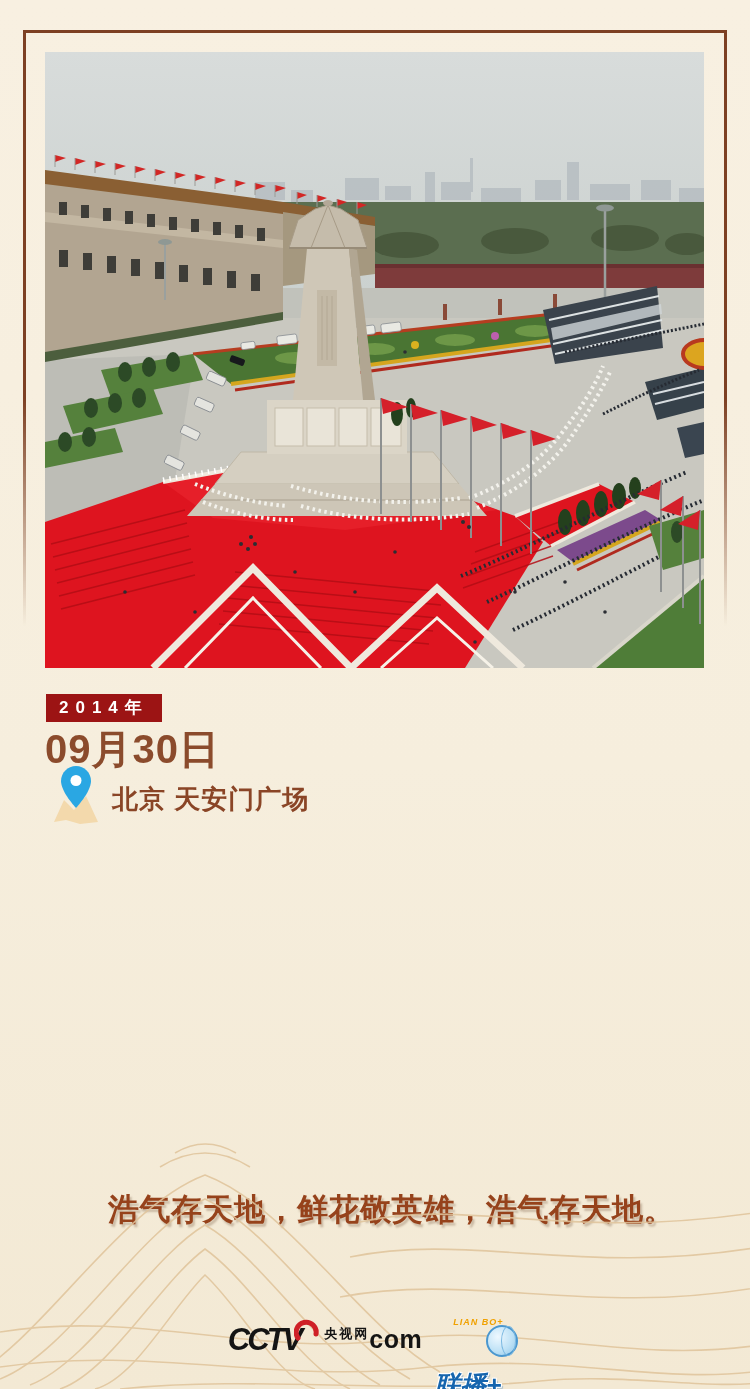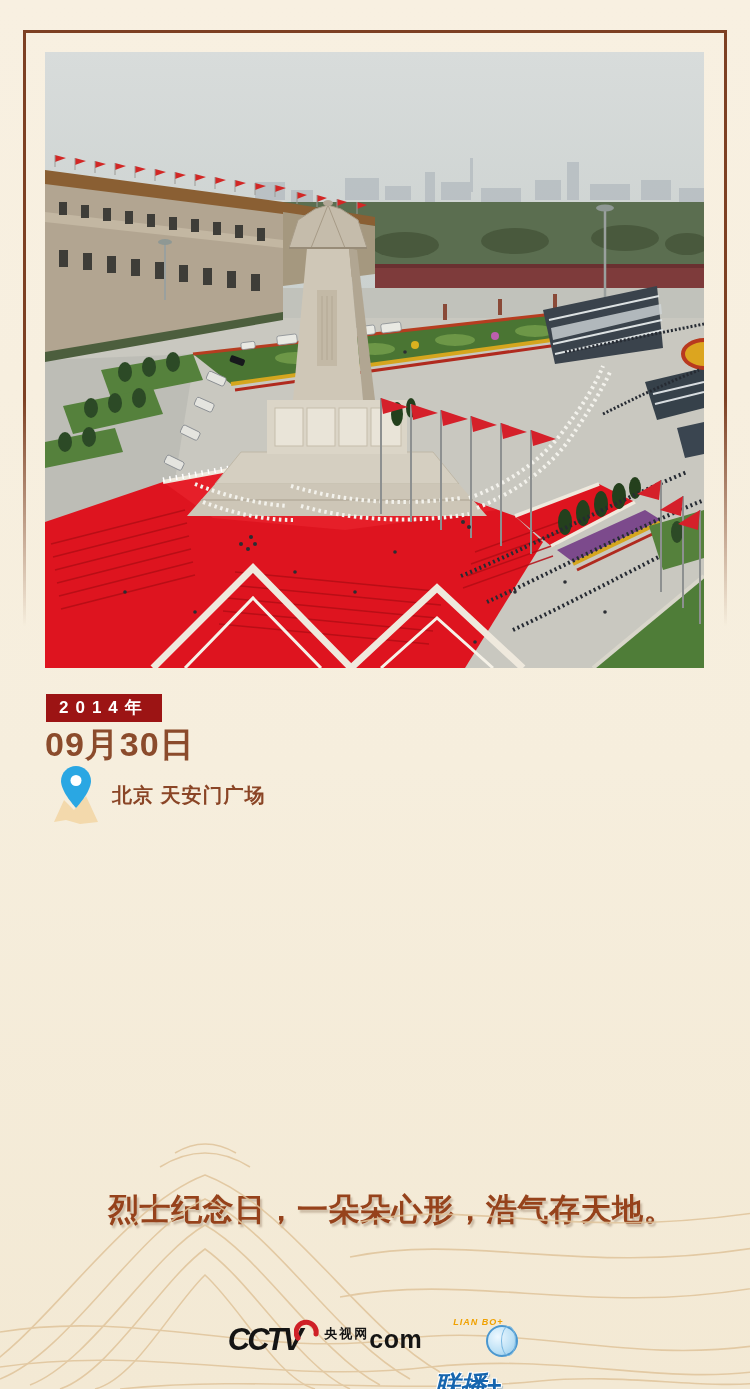--- a/index.html
+++ b/index.html
@@ -19,27 +19,27 @@
     overflow:hidden;background:#cfd4d2;
   }
   .photo svg{display:block;}
   .year-badge{
     position:absolute;left:46px;top:694px;height:28px;line-height:28px;
     padding:0 13px;background:#9c1414;color:#ffffff;
     font-size:17px;font-weight:bold;letter-spacing:7px;
   }
   .date-line{
     position:absolute;left:45px;top:722px;
-    font-size:34px;font-weight:bold;color:#8b4b2c;letter-spacing:1px;
+    font-size:40px;font-weight:bold;color:#8b4b2c;letter-spacing:1px;
   }
   .location-row{position:absolute;left:50px;top:764px;width:600px;height:62px;}
   .pin-wrap{position:absolute;left:0;top:0;width:52px;height:62px;}
   .loc-text{
     position:absolute;left:62px;top:18px;
-    font-size:20px;font-weight:bold;color:#8a4526;letter-spacing:1px;text-align:center;
+    font-size:26px;font-weight:bold;color:#8a4526;letter-spacing:1px;text-align:center;
   }
   .body-text,.closing-text{
     position:absolute;left:45px;width:664px;
     font-size:31px;line-height:44px;font-weight:bold;color:#96421b;
     white-space:pre-line;letter-spacing:0.5px;
     text-shadow:2px 3px 2px rgba(110,75,50,0.30);
   }
   .body-text{top:866px;}
   .closing-text{top:1188px;}
   .mountains{position:absolute;left:0;bottom:0;width:750px;height:262px;}
@@ -427,21 +427,21 @@
     <div class="pin-wrap">
       <svg width="52" height="62" viewBox="0 0 52 62">
         <polygon points="4,58 14,36 24,46 36,32 48,58 30,60 16,56" fill="#f3d9ac"></polygon>
         <path d="M26,2 C17.7,2 11,8.7 11,17 C11,28 26,44 26,44 C26,44 41,28 41,17 C41,8.7 34.3,2 26,2 Z" fill="#2aa7e3"></path>
         <circle cx="26" cy="16.5" r="5.5" fill="#ffffff"></circle>
       </svg>
     </div>
     <div class="loc-text">北京 天安门广场</div>
   </div>
 
-  <div class="closing-text">　　烈士纪念日，一朵朵心形，浩气存天地。</div>
+  <div class="closing-text">　　浩气存天地，鲜花敬英雄，浩气存天地。</div>
 
   <svg class="mountains" viewBox="0 0 750 262">
     <g stroke="#e0c49b" stroke-width="1.6" fill="none" opacity="0.85">
       <path d="M-30,250 C40,215 120,80 205,48 C290,80 360,200 440,245"></path>
       <path d="M0,252 C70,225 135,105 205,72 C275,105 335,210 410,252"></path>
       <path d="M30,258 C90,235 150,130 205,98 C262,130 318,225 380,258"></path>
       <path d="M60,262 C110,245 160,155 205,122 C252,155 300,240 350,262"></path>
       <path d="M95,262 C135,252 172,180 205,148 C240,180 278,252 315,262"></path>
       <path d="M160,40 Q205,12 250,40"></path>
       <path d="M175,26 Q205,8 236,26"></path>

